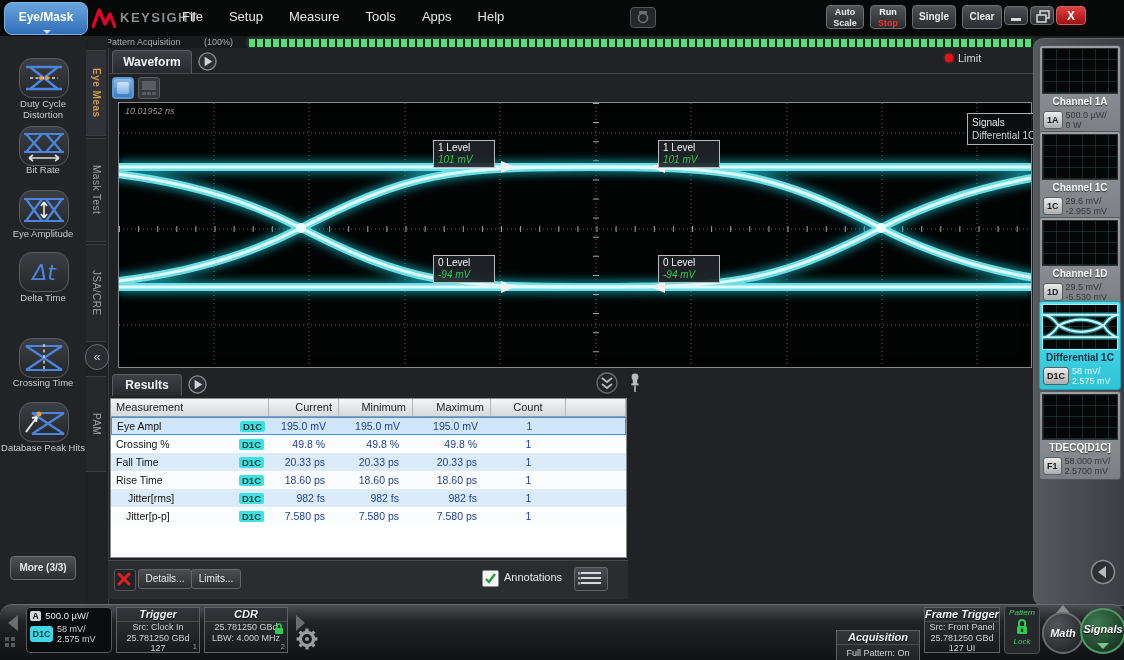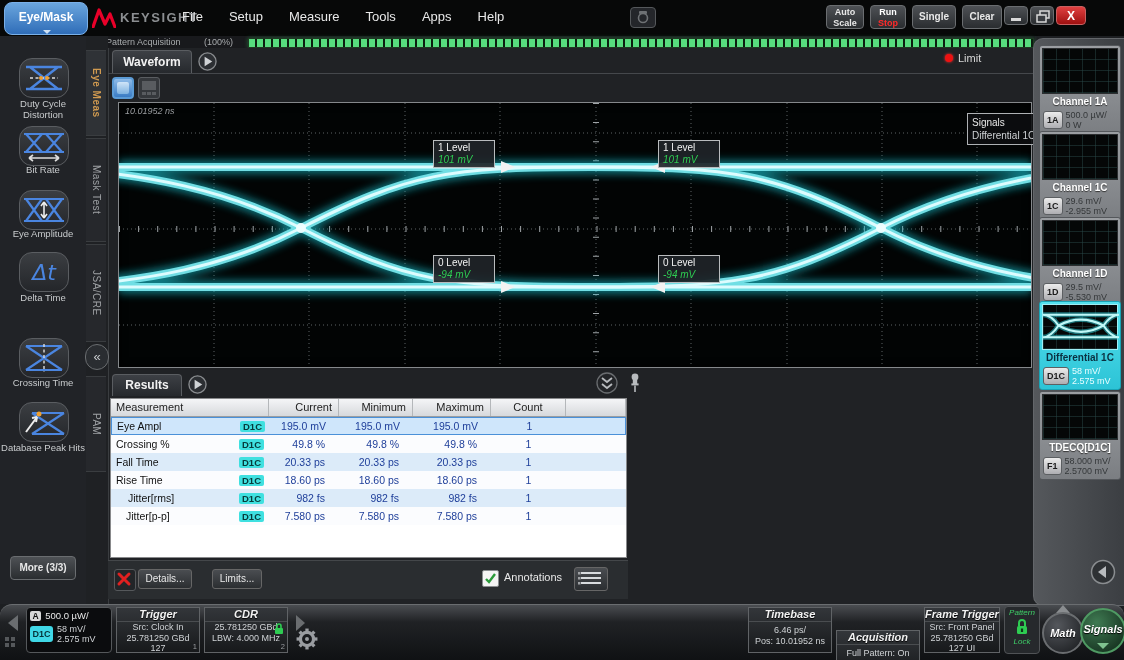--- a/index.html
+++ b/index.html
@@ -382,21 +382,21 @@
     </div>
   </div>
 
   <div class="abs" style="left:108px;top:560px;width:520px;height:38px;background:#2a2d30;border-top:1px solid #44474a;">
     <div class="abs" style="left:6px;top:8px;width:20px;height:20px;background:#222528;border:1px solid #55585b;border-radius:3px;">
       <svg width="18" height="18" viewBox="0 0 18 18">
           <path d="M4,4 L14,14 M14,4 L4,14" stroke="#e02020" stroke-width="3" stroke-linecap="round"></path>
         </svg>
     </div>
     <div class="abs fbtn" style="left:30px;top:8px;width:54px;height:20px;line-height:18px;">Details...</div>
-    <div class="abs fbtn" style="left:104px;top:8px;width:50px;height:20px;line-height:18px;">Limits...</div>
+    <div class="abs fbtn" style="left:83px;top:8px;width:50px;height:20px;line-height:18px;">Limits...</div>
     <div class="abs" style="left:374px;top:9px;width:15px;height:15px;background:#f4f4f4;border:1px solid #8a8d90;border-radius:2px;text-align:center;">
       <svg width="13" height="13" viewBox="0 0 13 13">
           <path d="M2,7 L5,10 L11,2" fill="none" stroke="#2a9a3a" stroke-width="2.4"></path>
         </svg>
     </div>
     <span class="abs" style="left:396px;top:10px;font-size:11px;color:#e8e8e8;">Annotations</span>
     <div class="abs fbtn" style="left:466px;top:6px;width:34px;height:24px;">
       <svg width="30" height="20" viewBox="0 0 30 20">
           <g stroke="#d8dbde" stroke-width="2">
             <line x1="5" y1="5" x2="25" y2="5"></line>
@@ -557,25 +557,20 @@
           <line x1="3" y1="10" x2="0.5" y2="10"></line>
           <line x1="5.1" y1="5.1" x2="3.3" y2="3.3"></line>
           <line x1="10" y1="3" x2="10" y2="0.5"></line>
           <line x1="14.9" y1="5.1" x2="16.7" y2="3.3"></line>
         </g>
       <circle cx="10" cy="10" r="6" fill="none" stroke="#9a9da1" stroke-width="3"></circle>
         <circle cx="10" cy="10" r="1.8" fill="#9a9da1"></circle>
     </svg>
   </div>
 
-  <div class="abs sbpanel" style="left:748px;top:607px;width:84px;height:46px;z-index:7;">
-    <div class="sbtitle">Timebase</div>
-    <div class="sline" style="margin-top:3px;">6.46 ps/</div>
-    <div class="sline">Pos: 10.01952 ns</div>
-  </div>
   <div class="abs sbpanel" style="left:836px;top:630px;width:84px;height:46px;z-index:7;">
     <div class="sbtitle">Acquisition</div>
     <div class="sline" style="margin-top:3px;">Full Pattern: On</div>
     <div class="sline" style="color:#9a9da0;">7.99212598 pts/UI</div>
   </div>
   <div class="abs sbpanel" style="left:924px;top:607px;width:76px;height:46px;z-index:7;">
     <div class="sbtitle">Frame Trigger</div>
     <div class="sline">Src: Front Panel</div>
     <div class="sline">25.781250 GBd</div>
     <div class="sline">127 UI</div>

